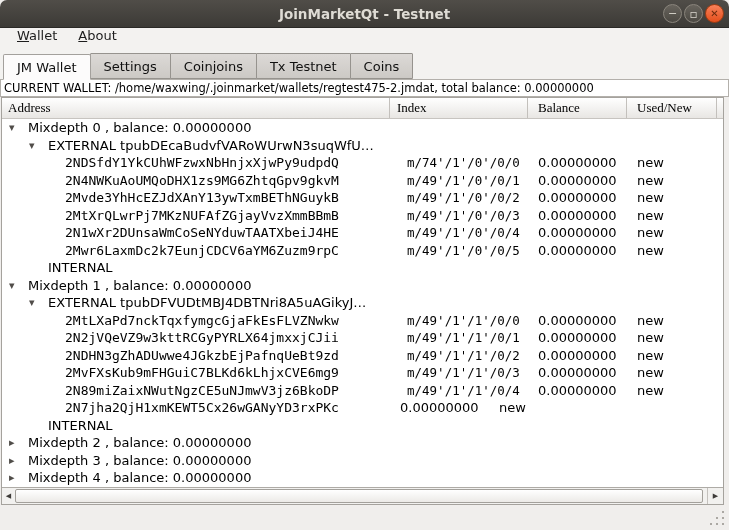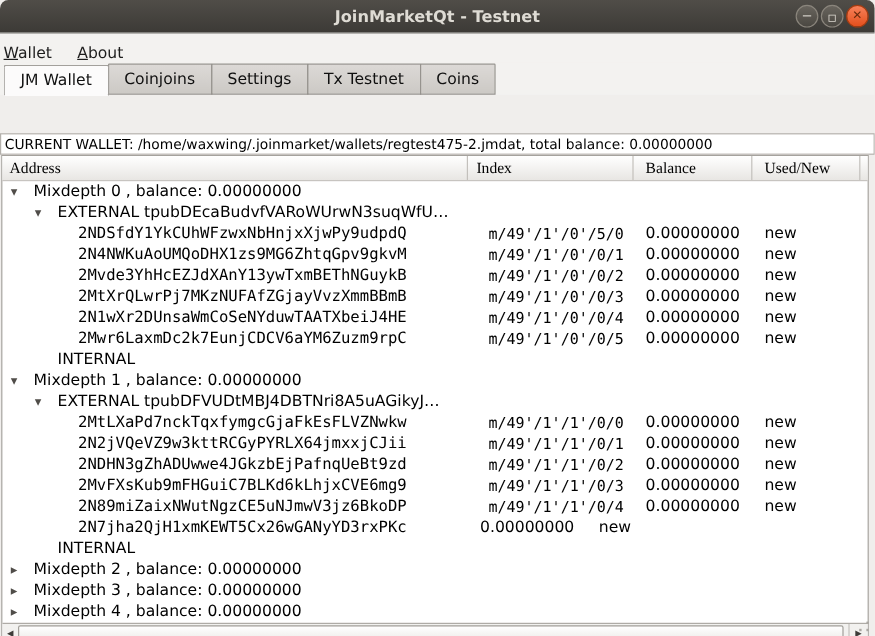--- a/index.html
+++ b/index.html
@@ -12,34 +12,34 @@
     border-bottom:1px solid #2a2926;box-sizing:border-box;}
   .title{color:#dedbd4;font-size:13.5px;font-weight:bold;}
   .win-controls{position:absolute;right:5px;top:4px;display:flex;gap:2px;}
   .winbtn{width:19px;height:19px;border-radius:50%;display:flex;align-items:center;justify-content:center;
     box-sizing:border-box;font-size:11px;line-height:1;cursor:default;}
   .winbtn.minimize,.winbtn.maximize{background:linear-gradient(#68645d,#4b4842);border:1px solid #8a857c;color:#d9d5cd;}
   .winbtn.maximize{font-size:12px;}
   .winbtn.close{background:linear-gradient(#f8815a,#e44f1c);border:1px solid #a33c12;color:#6b2a0c;font-weight:bold;font-size:10px;}
 
   
-  .menubar{height:24px;flex:none;background:#f3f2f0;display:flex;align-items:flex-end;
-    padding-left:3px;gap:21px;font-size:13px;color:#1d1d1d;}
+  .menubar{height:24px;flex:none;background:#f3f2f0;display:flex;align-items:flex-start;
+    padding-left:17px;gap:21px;font-size:13px;color:#1d1d1d;}
   .menu-item::first-letter{text-decoration:underline;}
 
   
   .tabbar{height:27px;flex:none;background:#f3f2f0;display:flex;align-items:flex-end;padding-left:3px;}
   .tab{box-sizing:border-box;height:21px;padding:12px 13px;display:flex;align-items:center;font-size:13px;color:#101010;
     background:linear-gradient(#dcd9d6,#ccc9c5);border:1px solid #96938e;border-radius:1px 1px 0 0;margin-left:-1px;}
   .tab.active{height:24px;background:#fcfbfb;border:1px solid #a3a09c;border-bottom:1px solid #fcfbfb;
     position:relative;z-index:2;margin-left:0;margin-bottom:-1px;border-radius:2px 2px 0 0;}
 
   
   .banner{box-sizing:border-box;height:18px;flex:none;background:#ffffff;border:1px solid #b3b0ab;
-    display:flex;align-items:center;padding-left:3px;font-size:11.5px;color:#000;white-space:nowrap;overflow:hidden;margin-top:32px;}
+    display:flex;align-items:center;padding-left:3px;font-size:11.5px;color:#000;white-space:nowrap;overflow:hidden;}
 
   
   .tree{box-sizing:border-box;margin-left:1px;width:723px;height:408px;flex:none;
     border:1px solid #a5a29d;background:#fff;display:flex;flex-direction:column;}
   .tree-header{height:21px;flex:none;display:flex;background:linear-gradient(#ffffff,#e8e6e3);
     border-bottom:1px solid #c7c4c0;box-sizing:border-box;font-family:Liberation Serif, serif;}
   .hcell{box-sizing:border-box;border-right:1px solid #c3c0bc;display:flex;align-items:center;
     font-size:13px;color:#000;overflow:hidden;flex:none;}
   .hcell.addr{width:388px;padding-left:6px;}
   .hcell.idx{width:138px;padding-left:7px;}
@@ -91,22 +91,22 @@
       </div>
   </div>
 
   <div class="menubar" id="menubar">
       <span class="menu-item">Wallet</span>
       <span class="menu-item">About</span>
     </div>
 
   <div class="tabbar" id="tabbar">
       <div class="tab active">JM Wallet</div>
+      <div class="tab">Settings</div>
       <div class="tab">Coinjoins</div>
-      <div class="tab">Settings</div>
       <div class="tab">Tx Testnet</div>
       <div class="tab">Coins</div>
     </div>
 
   <div class="banner">CURRENT WALLET: /home/waxwing/.joinmarket/wallets/regtest475-2.jmdat, total balance: 0.00000000</div>
 
   <div class="tree">
     <div class="tree-header" id="tree-header">
         <div class="hcell addr">Address</div>
         <div class="hcell idx">Index</div>
@@ -130,21 +130,21 @@
             <span class="lbl">EXTERNAL tpubDEcaBudvfVARoWUrwN3suqWfU…</span>
           </div>
           <div class="cell idx"></div>
           <div class="cell bal"></div>
           <div class="cell use"></div>
         </div>
         <div class="trow">
           <div class="cell addr lvl2">
             <span class="lbl mono">2NDSfdY1YkCUhWFzwxNbHnjxXjwPy9udpdQ</span>
           </div>
-          <div class="cell idx">m/49'/1'/0'/5/0</div>
+          <div class="cell idx">m/74'/1'/0'/0/0</div>
           <div class="cell bal">0.00000000</div>
           <div class="cell use">new</div>
         </div>
         <div class="trow">
           <div class="cell addr lvl2">
             <span class="lbl mono">2N4NWKuAoUMQoDHX1zs9MG6ZhtqGpv9gkvM</span>
           </div>
           <div class="cell idx">m/49'/1'/0'/0/1</div>
           <div class="cell bal">0.00000000</div>
           <div class="cell use">new</div>

